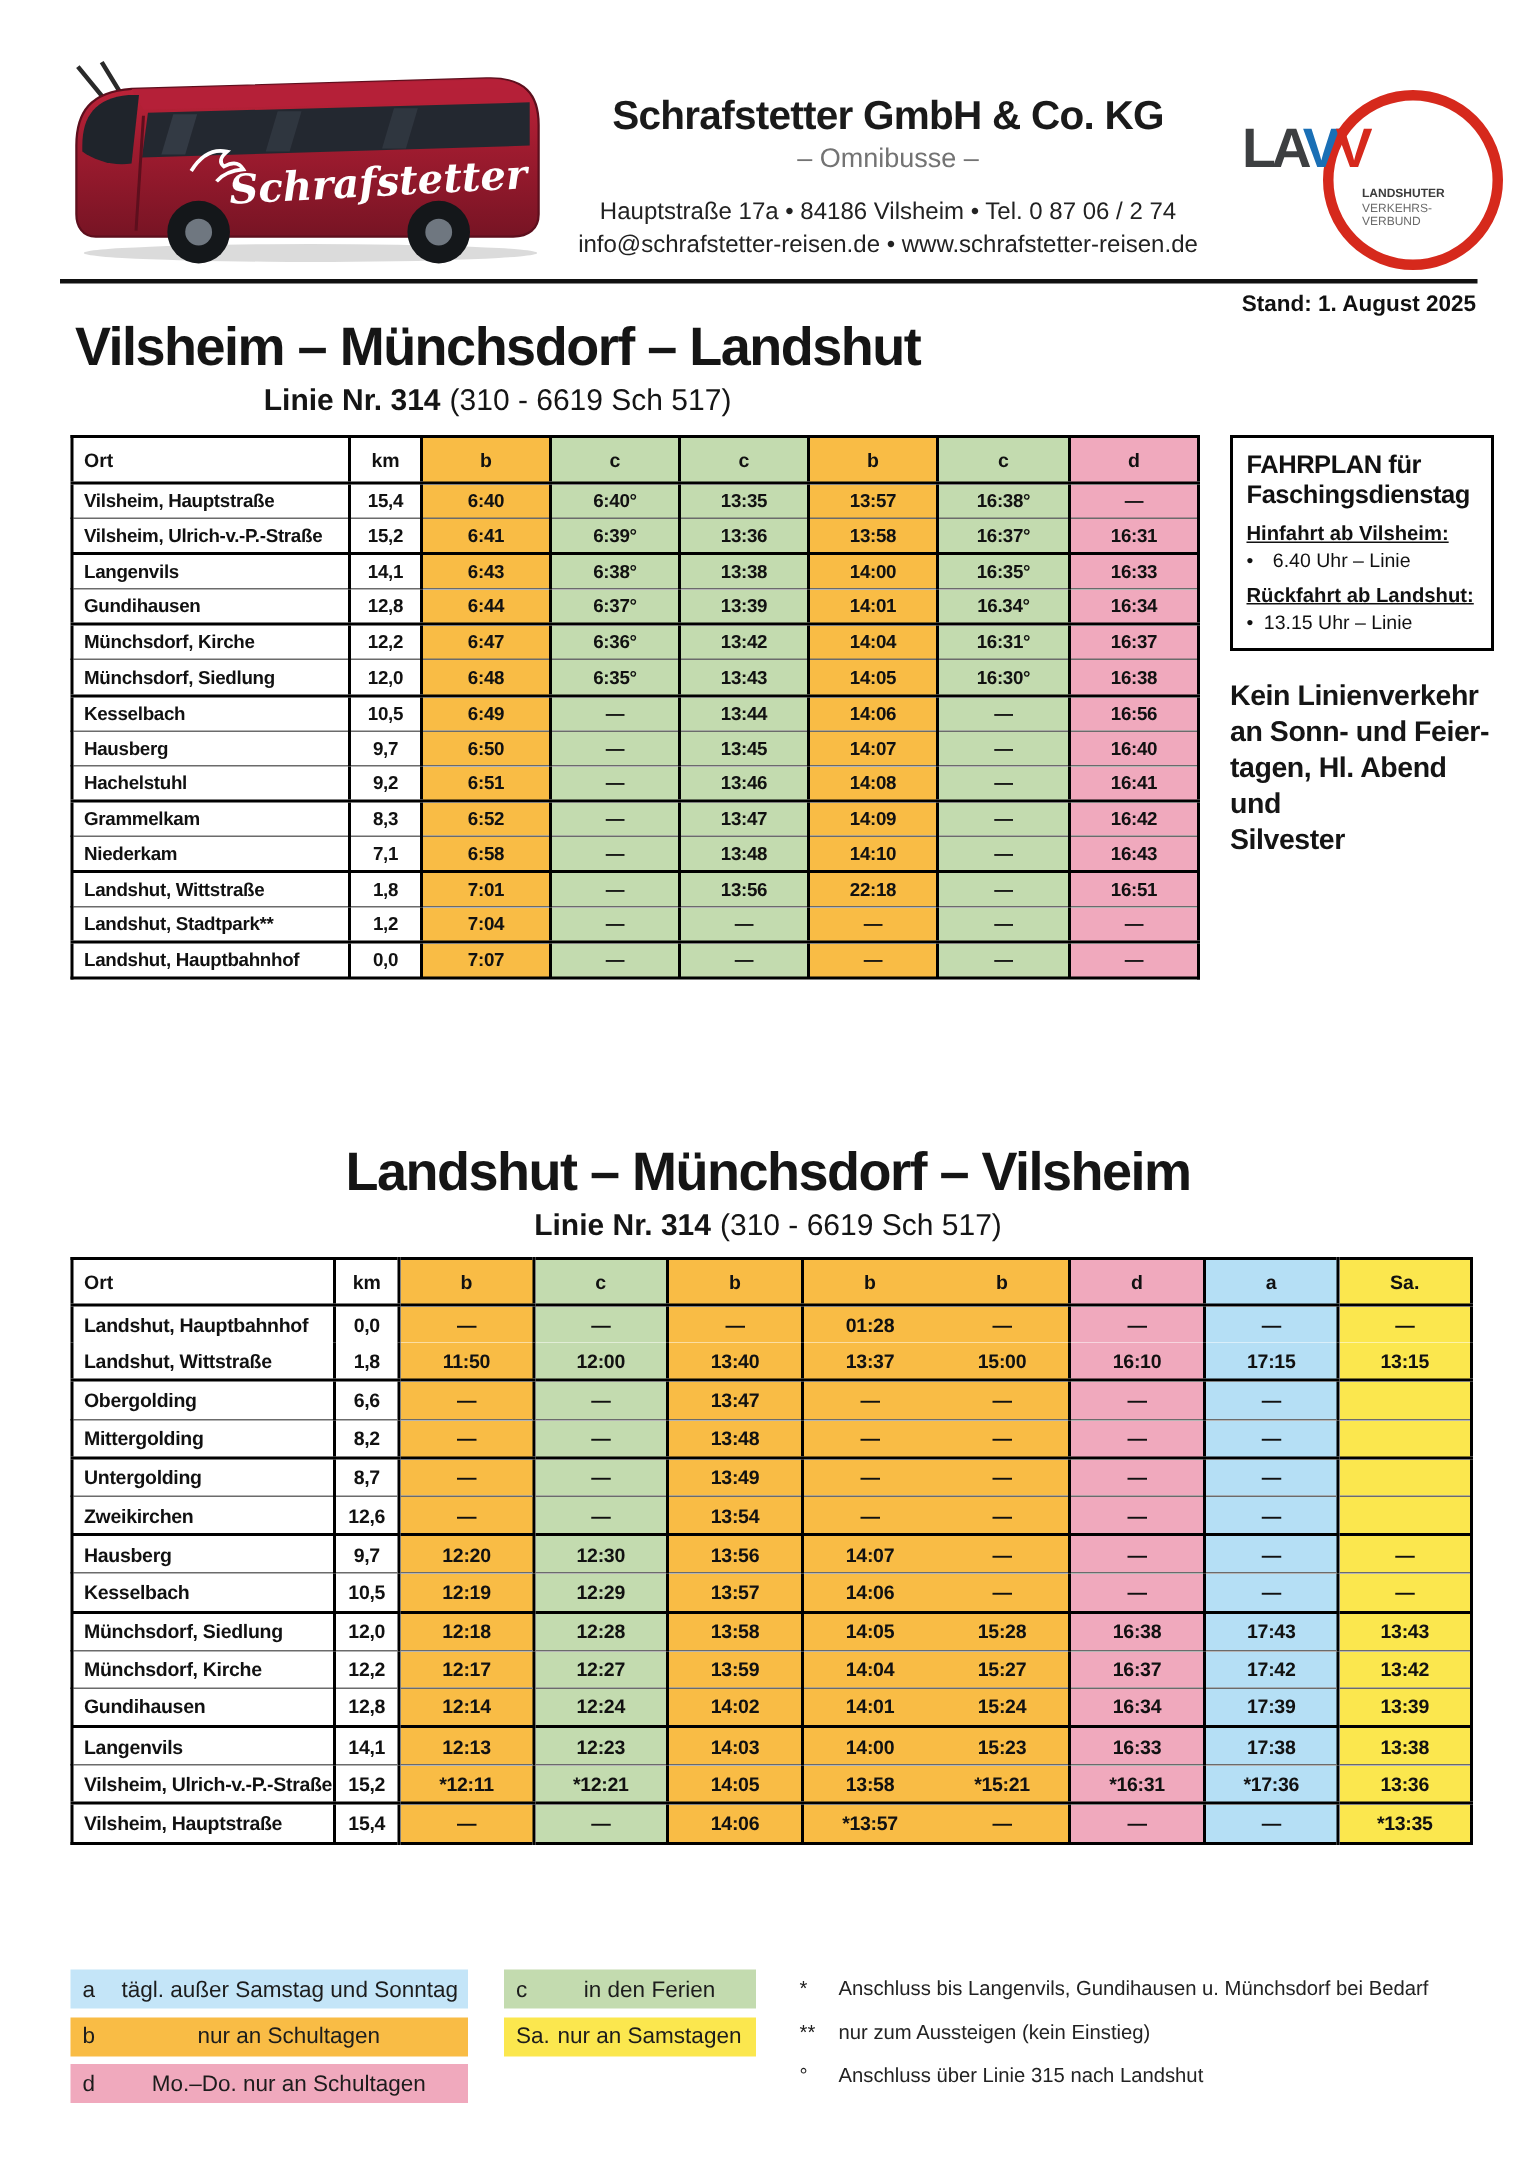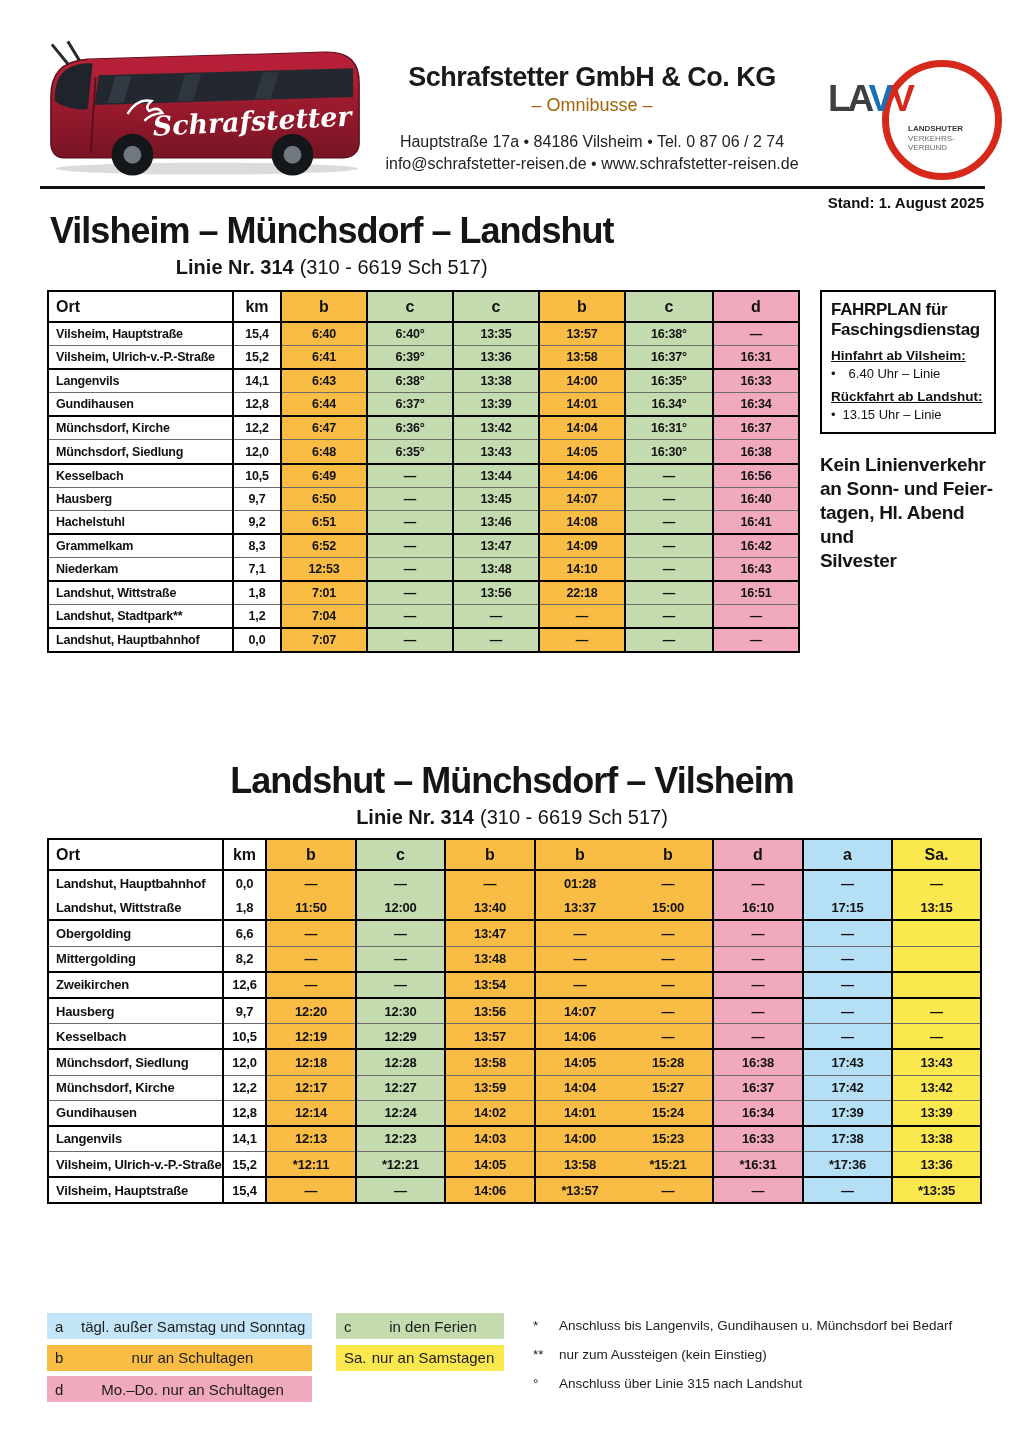--- a/index.html
+++ b/index.html
@@ -3,21 +3,21 @@
 <meta charset="utf-8">
 <style>
   html,body{margin:0;padding:0;background:#9a9a9a;}
   .page{position:relative;width:1024px;height:1448px;margin:0 auto;background:#ffffff;
         font-family:"Liberation Sans",sans-serif;color:#111;overflow:hidden;}
 
   
   .bus-art{position:absolute;left:36px;top:34px;width:338px;height:146px;}
   .company{position:absolute;left:376px;top:62px;width:432px;text-align:center;}
   .company-name{font-size:27px;font-weight:700;letter-spacing:-0.5px;color:#1a1a1a;}
-  .company-sub{font-size:18px;margin-top:2px;color:#a16207;}
+  .company-sub{font-size:18px;margin-top:2px;color:#737373;}
   .company-addr{font-size:16px;margin-top:17px;color:#222;}
   .company-contact{font-size:16px;margin-top:4px;color:#222;}
 
   .lavv{position:absolute;left:828px;top:58px;width:168px;height:122px;}
   .lavv-ring{position:absolute;left:54px;top:2px;width:106px;height:106px;border:7px solid #d6291c;border-radius:50%;}
   .lavv-letters{position:absolute;left:0;top:20px;font-size:37px;font-weight:700;letter-spacing:-3px;color:#3d3f41;}
   .lavv-letters .v1{color:#1a6fb5;}
   .lavv-letters .v2{color:#d6291c;}
   .lavv-caption{position:absolute;left:80px;top:66px;width:74px;font-size:8px;line-height:1.2;color:#6a6a6a;}
   .lavv-caption .cap-title{font-weight:700;color:#3c3c3c;}
@@ -30,21 +30,21 @@
   .sec2-head{position:absolute;left:0;top:760px;width:1024px;text-align:center;}
   .title-main{font-size:36px;font-weight:700;letter-spacing:-1px;color:#151515;}
   .title-sub{font-size:20px;margin-top:4px;color:#151515;}
   .sub-bold{font-weight:700;}
   .sub-rest{font-weight:400;margin-left:6px;}
 
   
   .tt{border-collapse:collapse;table-layout:fixed;border:2.5px solid #000;background:#fff;}
   .tt th,.tt td{border-left:2px solid #000;padding:0;overflow:hidden;}
   .tt th:first-child,.tt td:first-child{border-left:none;}
-  .tt th{height:29px;font-size:16px;font-weight:700;border-bottom:2.5px solid #000;text-align:center;}
+  .tt th{height:29px;font-size:13px;font-weight:700;border-bottom:2.5px solid #000;text-align:center;}
   .tt th:first-child{text-align:left;padding-left:7px;}
   .tt td{border-bottom:1px solid #6b6b6b;font-weight:700;text-align:center;color:#111;letter-spacing:-0.2px;}
   .tt td.ort{text-align:left;padding-left:7px;white-space:nowrap;}
   .tt tr.gend td{border-bottom:2.5px solid #000;}
   .tt tr.nosep td{border-bottom:none;}
   .tt tbody tr:last-child td{border-bottom:none;}
   .tt .no-left{border-left:none;}
   #t1{position:absolute;left:47px;top:290px;}
   #t2{position:absolute;left:47px;top:838px;}
   #t1 td{height:22.1px;font-size:12.5px;}
@@ -258,21 +258,21 @@
           <td class="c-b">6:52</td>
           <td class="c-c">—</td>
           <td class="c-c">13:47</td>
           <td class="c-b">14:09</td>
           <td class="c-c">—</td>
           <td class="c-d">16:42</td>
         </tr>
         <tr class="gend">
           <td class="ort c-plain">Niederkam</td>
           <td class="c-plain">7,1</td>
-          <td class="c-b">12:53</td>
+          <td class="c-b">6:58</td>
           <td class="c-c">—</td>
           <td class="c-c">13:48</td>
           <td class="c-b">14:10</td>
           <td class="c-c">—</td>
           <td class="c-d">16:43</td>
         </tr>
         <tr>
           <td class="ort c-plain">Landshut, Wittstraße</td>
           <td class="c-plain">1,8</td>
           <td class="c-b">7:01</td>
@@ -397,20 +397,32 @@
           <td class="c-plain">8,2</td>
           <td class="c-b">—</td>
           <td class="c-c">—</td>
           <td class="c-b">13:48</td>
           <td class="c-b">—</td>
           <td class="c-b no-left">—</td>
           <td class="c-d">—</td>
           <td class="c-a">—</td>
           <td class="c-sa"></td>
         </tr>
+        <tr>
+          <td class="ort c-plain">Untergolding</td>
+          <td class="c-plain">8,7</td>
+          <td class="c-b">—</td>
+          <td class="c-c">—</td>
+          <td class="c-b">13:49</td>
+          <td class="c-b">—</td>
+          <td class="c-b no-left">—</td>
+          <td class="c-d">—</td>
+          <td class="c-a">—</td>
+          <td class="c-sa"></td>
+        </tr>
         <tr class="gend">
           <td class="ort c-plain">Zweikirchen</td>
           <td class="c-plain">12,6</td>
           <td class="c-b">—</td>
           <td class="c-c">—</td>
           <td class="c-b">13:54</td>
           <td class="c-b">—</td>
           <td class="c-b no-left">—</td>
           <td class="c-d">—</td>
           <td class="c-a">—</td>

